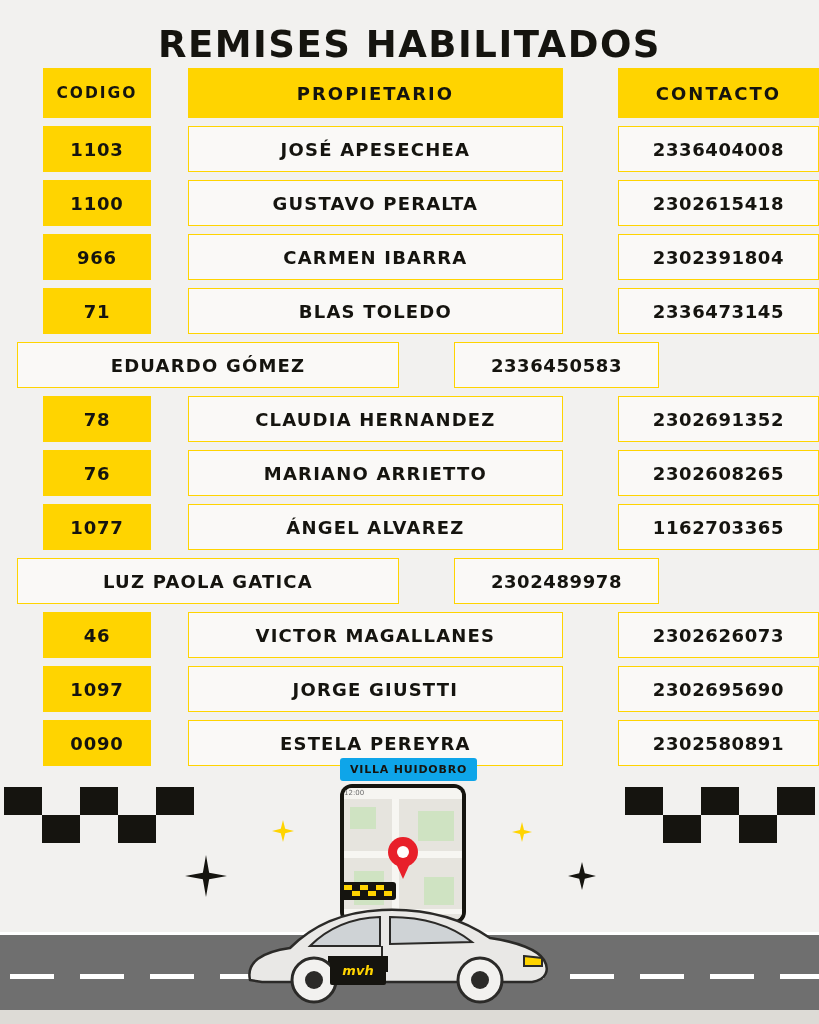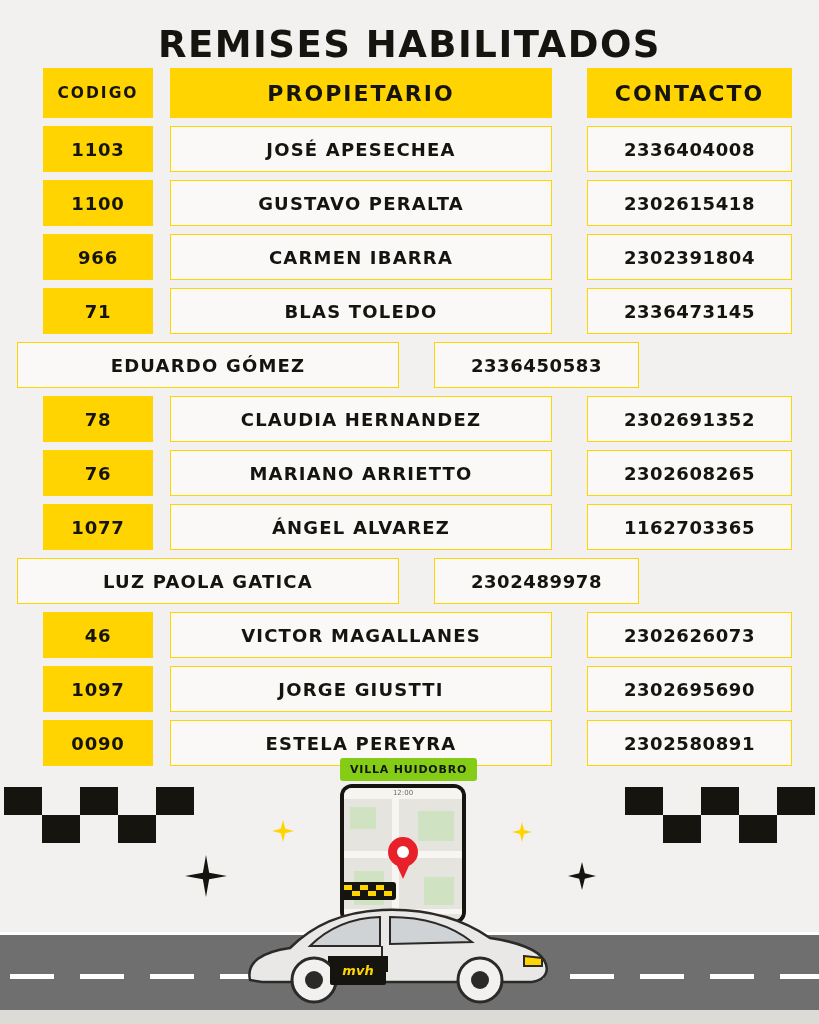--- a/index.html
+++ b/index.html
@@ -38,20 +38,21 @@
   .table-wrap {
     position: absolute;
     top: 68px;
     left: 0;
     width: 819px;
   }
   .row {
     display: flex;
     align-items: center;
     margin-bottom: 8px;
+    gap: 20px;
   }
   .cell {
     box-sizing: border-box;
     display: flex;
     align-items: center;
     justify-content: center;
     font-weight: bold;
     font-family: "DejaVu Sans", sans-serif;
     letter-spacing: 0.8px;
     color: #15140f;
@@ -71,21 +72,21 @@
   }
   .c-contacto {
     margin-left: 35px;
     width: 205px;
     height: 46px;
     font-size: 17px;
   }
   .header .cell {
     background: #ffd400;
     border: none;
-    font-size: 22px;
+    font-size: 18px;
     letter-spacing: 2px;
     height: 50px;
   }
   .header .c-codigo { font-size: 15.5px; }
   .body-row .c-codigo {
     background: #ffd400;
     border: none;
     font-size: 18px;
   }
   .body-row .c-prop,
@@ -165,21 +166,21 @@
     position: absolute;
     left: 232px;
     top: 758px;
     width: 360px;
     height: 266px;
   }
   .phone-tag {
     position: absolute;
     left: 108px;
     top: 0px;
-    background: #84cc16;
+    background: #0ea5e9;
     color: #15140f;
     font-size: 11px;
     font-weight: bold;
     letter-spacing: 0.8px;
     padding: 5px 10px;
     border-radius: 3px;
     font-family: "DejaVu Sans", sans-serif;
     z-index: 5;
   }
   .phone {
@@ -199,21 +200,21 @@
     width: 100%;
     height: 100%;
     background: #eceae4;
     border-radius: 8px;
     overflow: hidden;
   }
   .phone-status {
     height: 18px;
     font-size: 7px;
     color: #6d6d6d;
-    text-align: center;
+    text-align: left;
     line-height: 11px;
     background: #f6f5f1;
     font-family: "DejaVu Sans", sans-serif;
   }
   .map {
     position: absolute;
     top: 11px;
     left: 0;
     right: 0;
     bottom: 0;

